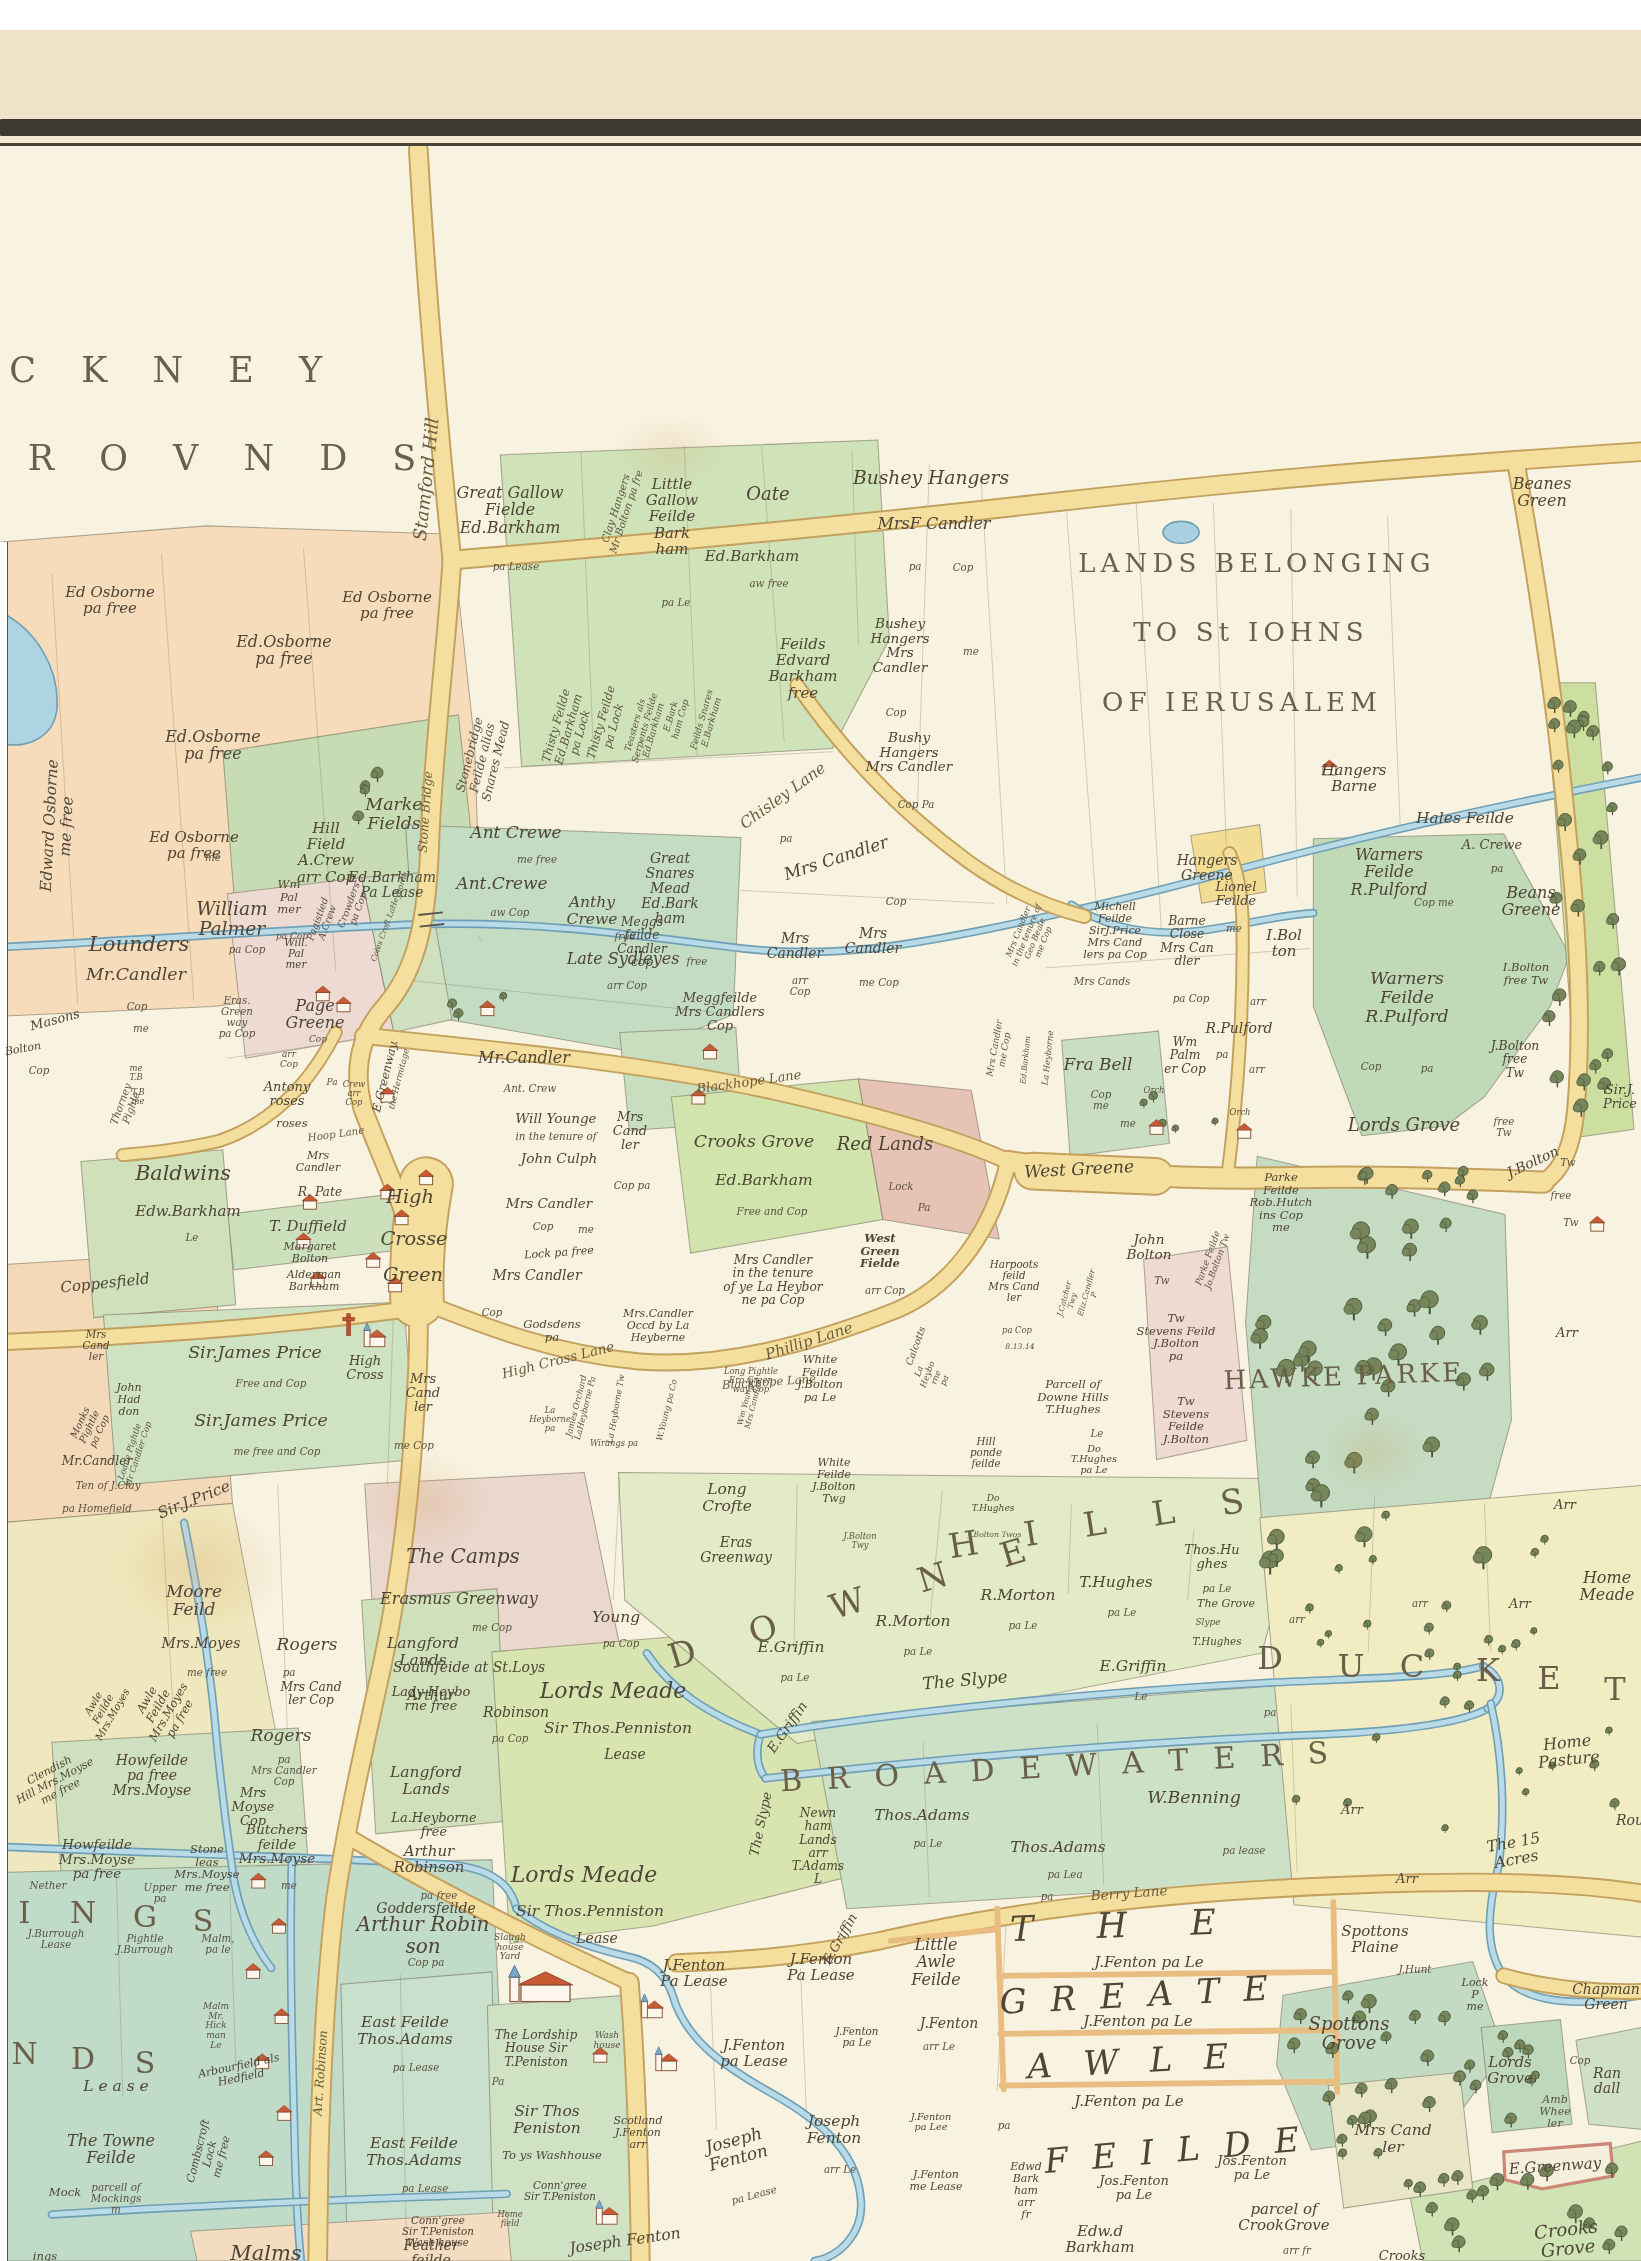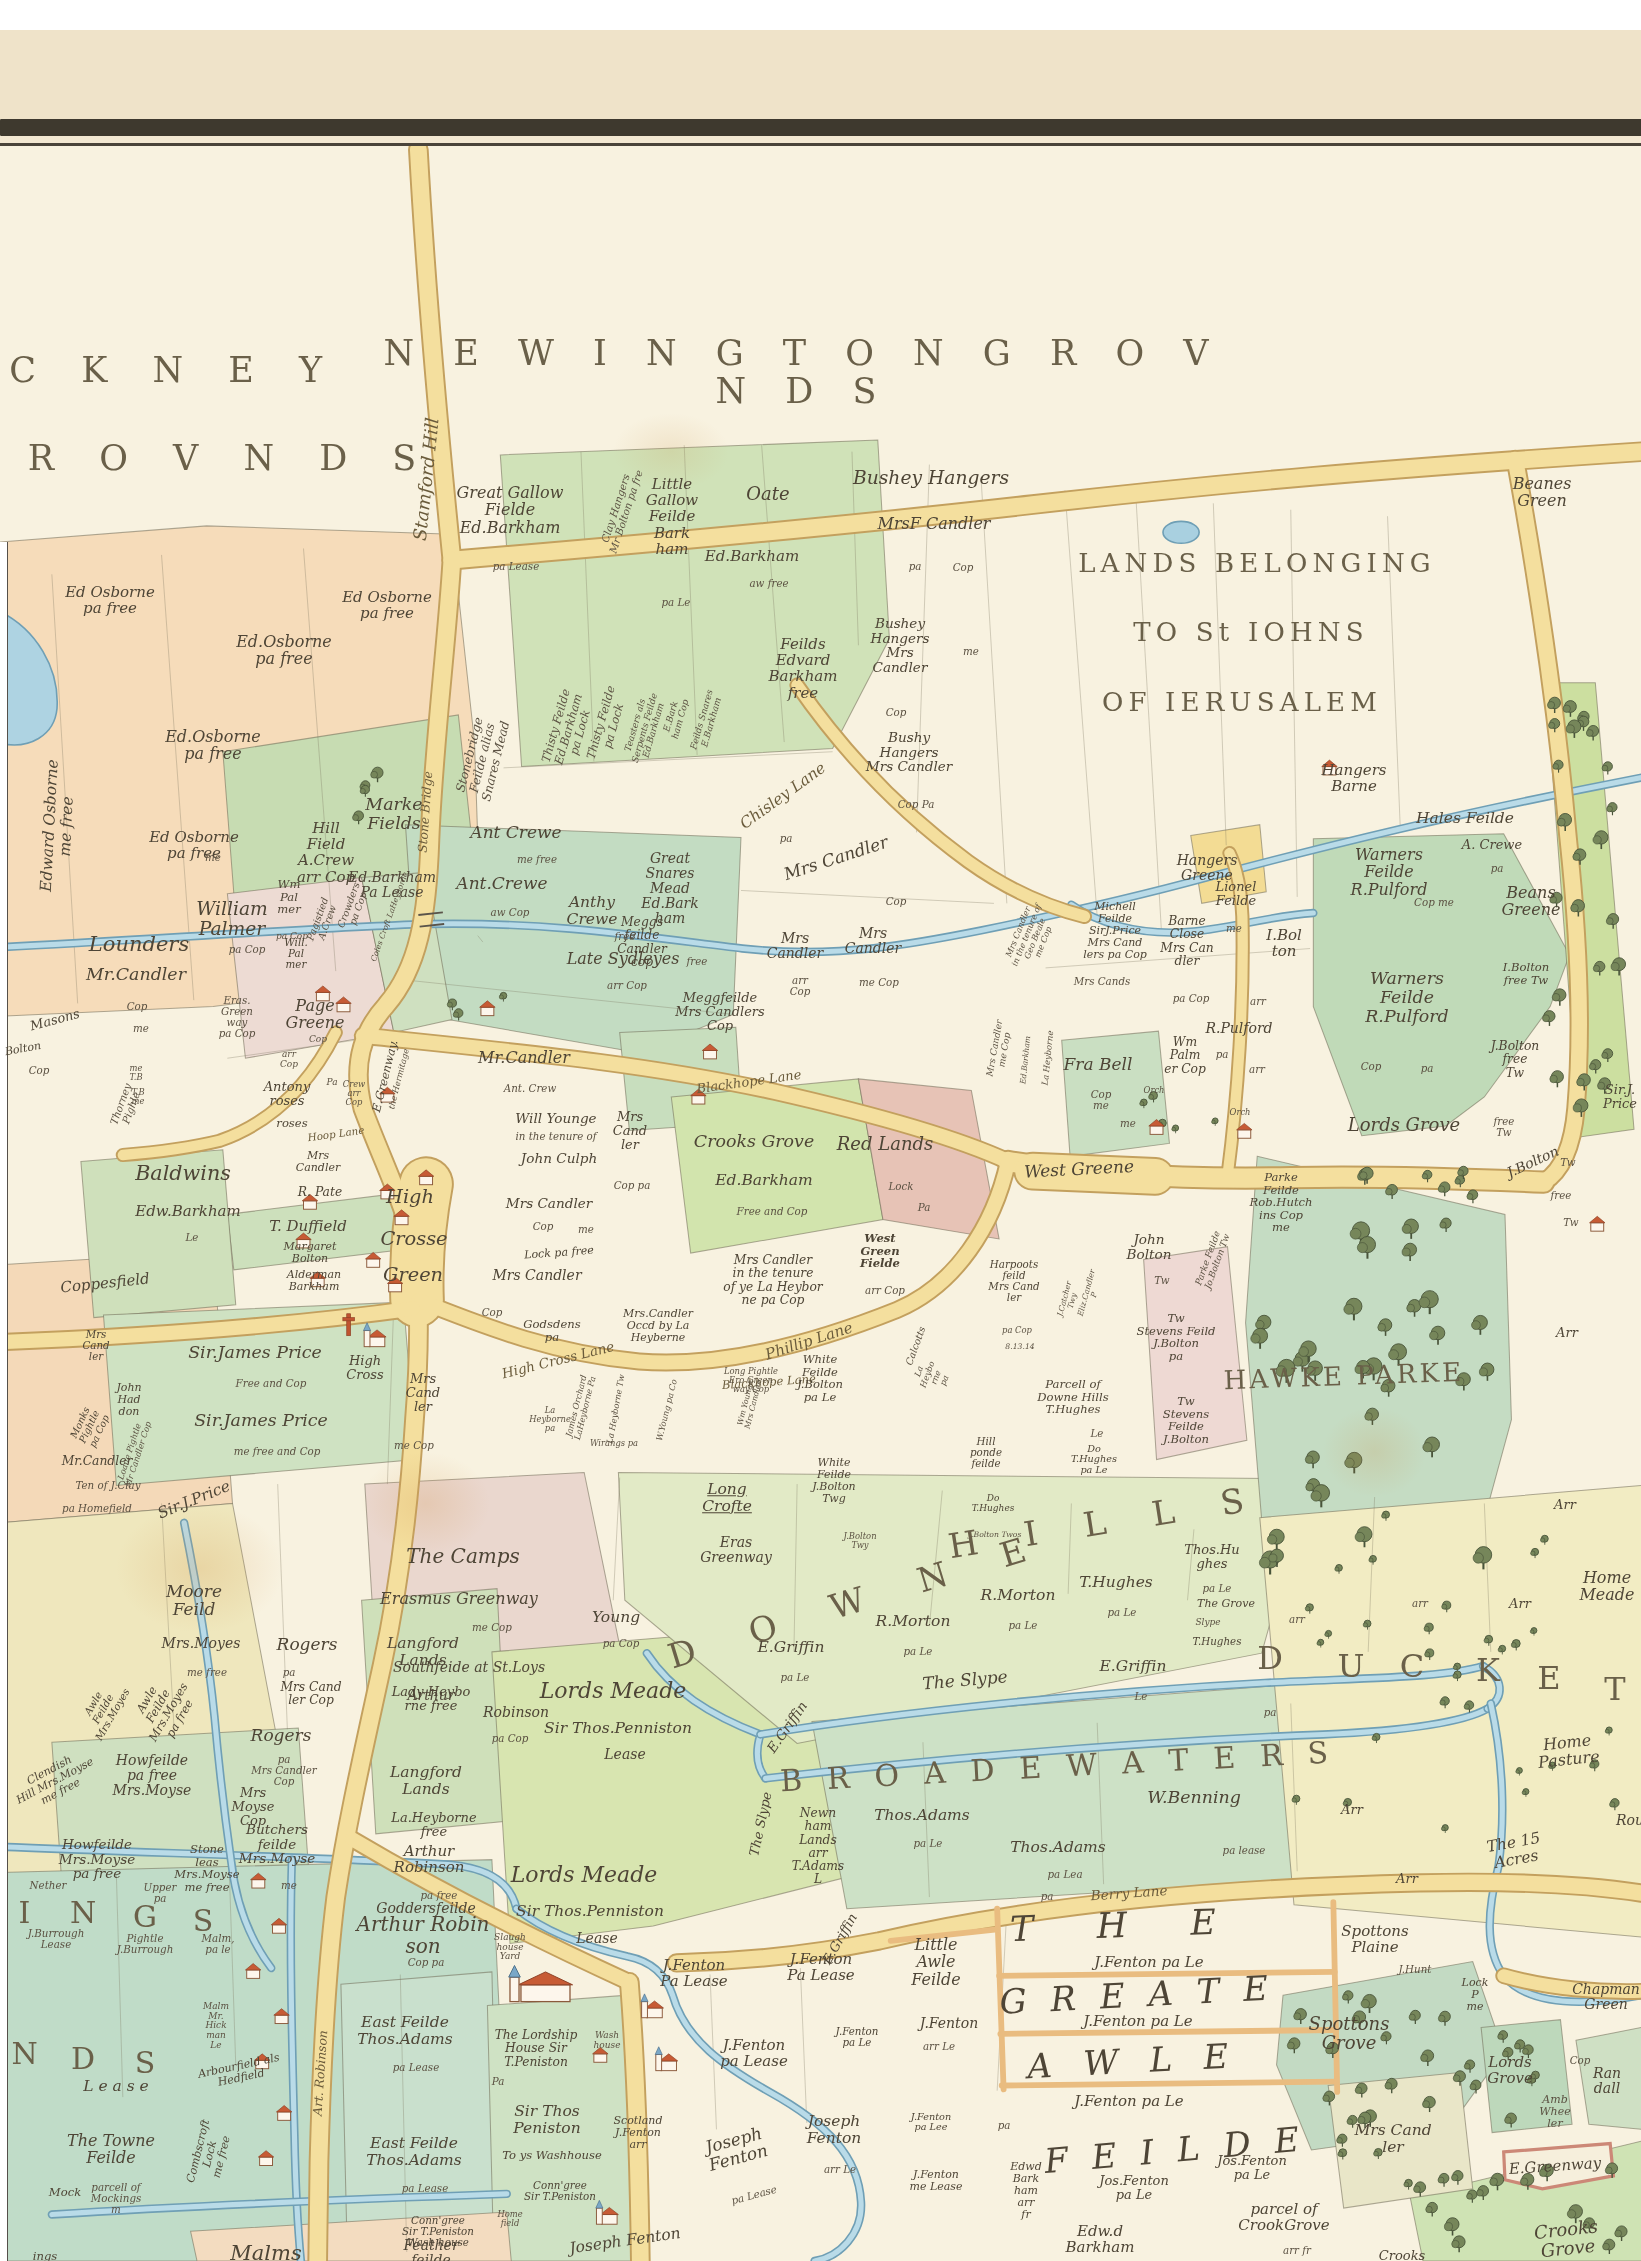--- a/index.html
+++ b/index.html
@@ -807,21 +807,20 @@
   <div class="stain" style="left:116px;top:1504px;width:168px;height:129px;background:radial-gradient(closest-side,rgba(214,160,90,0.25),rgba(214,160,90,0));"></div>
   <div class="stain" style="left:361px;top:1452px;width:129px;height:103px;background:radial-gradient(closest-side,rgba(210,150,80,0.22),rgba(210,150,80,0));"></div>
   <div class="stain" style="left:1323px;top:1407px;width:103px;height:90px;background:radial-gradient(closest-side,rgba(200,150,80,0.2),rgba(200,150,80,0));"></div>
   <div class="stain" style="left:613px;top:413px;width:116px;height:77px;background:radial-gradient(closest-side,rgba(205,160,95,0.18),rgba(205,160,95,0));"></div>
 
   <div class="band" style="left:0;top:542px;width:6.5px;height:1719px;background:#ffffff;border-right:1.9px solid #55504a;"></div>
 
   <div id="labels">
       <div class="lbl g" style="left: 139px; top: 371px; transform: translate(-50%, -50%) rotate(0deg); font-size: 35px; letter-spacing: 17px;">A C K N E Y</div>
       <div class="lbl g" style="left: 194px; top: 459px; transform: translate(-50%, -50%) rotate(0deg); font-size: 35px; letter-spacing: 17px;">G R O V N D S</div>
-      <div class="lbl g" style="left: 803px; top: 373px; transform: translate(-50%, -50%) rotate(0deg); font-size: 35px; letter-spacing: 14px;">N E W I N G T O N   G R O V N D S</div>
       <div class="lbl g" style="left: 1257px; top: 563px; transform: translate(-50%, -50%) rotate(0deg); font-size: 26px; letter-spacing: 5.2px;">LANDS  BELONGING</div>
       <div class="lbl g" style="left: 1251px; top: 632px; transform: translate(-50%, -50%) rotate(0deg); font-size: 26px; letter-spacing: 5.2px;">TO  St  IOHNS</div>
       <div class="lbl g" style="left: 1242px; top: 702px; transform: translate(-50%, -50%) rotate(0deg); font-size: 26px; letter-spacing: 5.2px;">OF  IERUSALEM</div>
       <div class="lbl rd" style="left: 426px; top: 479px; transform: translate(-50%, -50%) rotate(-84deg); font-size: 18px;">Stamford Hill</div>
       <div class="lbl n" style="left: 1542px; top: 492px; transform: translate(-50%, -50%) rotate(0deg); font-size: 16px;">Beanes
 Green</div>
       <div class="lbl n" style="left: 510px; top: 510px; transform: translate(-50%, -50%) rotate(0deg); font-size: 16px;">Great Gallow
 Fielde
 Ed.Barkham</div>
       <div class="lbl s" style="left: 516px; top: 567px; transform: translate(-50%, -50%) rotate(0deg);">pa Lease</div>
@@ -1091,21 +1090,21 @@
 Twg</div>
       <div class="lbl s" style="left: 860px; top: 1541px; transform: translate(-50%, -50%) rotate(0deg); font-size: 8.4px;">J.Bolton
 Twy</div>
       <div class="lbl s" style="left: 616px; top: 1409px; transform: translate(-50%, -50%) rotate(-80deg); font-size: 8.4px;">La Heyborne Tw</div>
       <div class="lbl s" style="left: 581px; top: 1407px; transform: translate(-50%, -50%) rotate(-76deg); font-size: 8.4px;">James Orchard
 LaHeyborne Pa</div>
       <div class="lbl s" style="left: 667px; top: 1410px; transform: translate(-50%, -50%) rotate(-76deg); font-size: 8.4px;">W.Young pa Co</div>
       <div class="lbl s" style="left: 750px; top: 1404px; transform: translate(-50%, -50%) rotate(-76deg); font-size: 7.7px;">Wm Younge
 Mrs Candler</div>
       <div class="lbl s" style="left: 614px; top: 1444px; transform: translate(-50%, -50%) rotate(0deg); font-size: 8.4px;">Wirangs pa</div>
-      <div class="lbl n" style="left: 727px; top: 1498px; transform: translate(-50%, -50%) rotate(0deg); font-size: 15.5px; text-decoration: underline;">Long
+      <div class="lbl n" style="left: 727px; top: 1498px; transform: translate(-50%, -50%) rotate(0deg); font-size: 15.5px;">Long
 Crofte</div>
       <div class="lbl n" style="left: 736px; top: 1550px; transform: translate(-50%, -50%) rotate(0deg); font-size: 14px;">Eras
 Greenway</div>
       <div class="lbl n" style="left: 616px; top: 1617px; transform: translate(-50%, -50%) rotate(0deg); font-size: 15.5px;">Young</div>
       <div class="lbl s" style="left: 621px; top: 1644px; transform: translate(-50%, -50%) rotate(0deg);">pa Cop</div>
       <div class="lbl n" style="left: 463px; top: 1557px; transform: translate(-50%, -50%) rotate(0deg); font-size: 20px;">The Camps</div>
       <div class="lbl n" style="left: 459px; top: 1599px; transform: translate(-50%, -50%) rotate(0deg); font-size: 16px;">Erasmus Greenway</div>
       <div class="lbl s" style="left: 492px; top: 1628px; transform: translate(-50%, -50%) rotate(0deg);">me Cop</div>
       <div class="lbl n" style="left: 469px; top: 1668px; transform: translate(-50%, -50%) rotate(0deg); font-size: 14px;">Southfeide at St.Loys</div>
       <div class="lbl n" style="left: 431px; top: 1696px; transform: translate(-50%, -50%) rotate(0deg); font-size: 14px;">Arthur</div>

